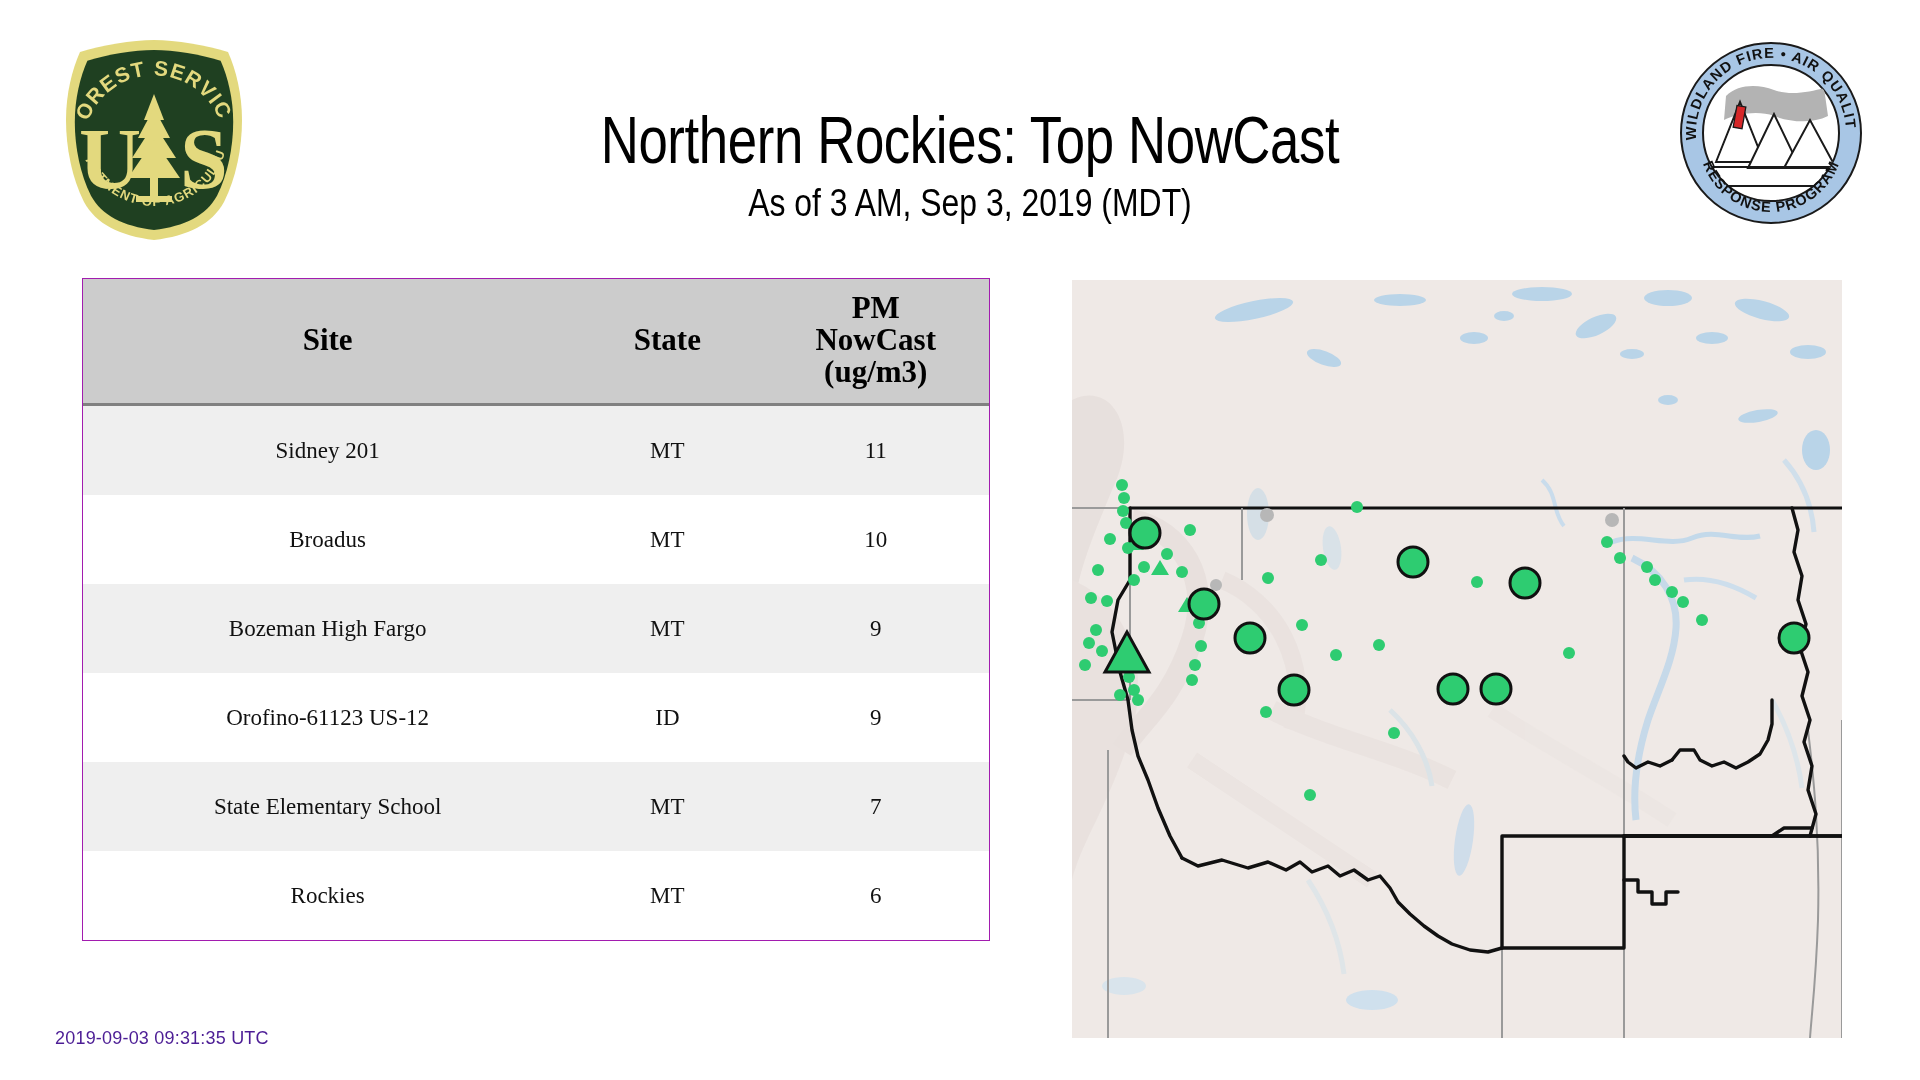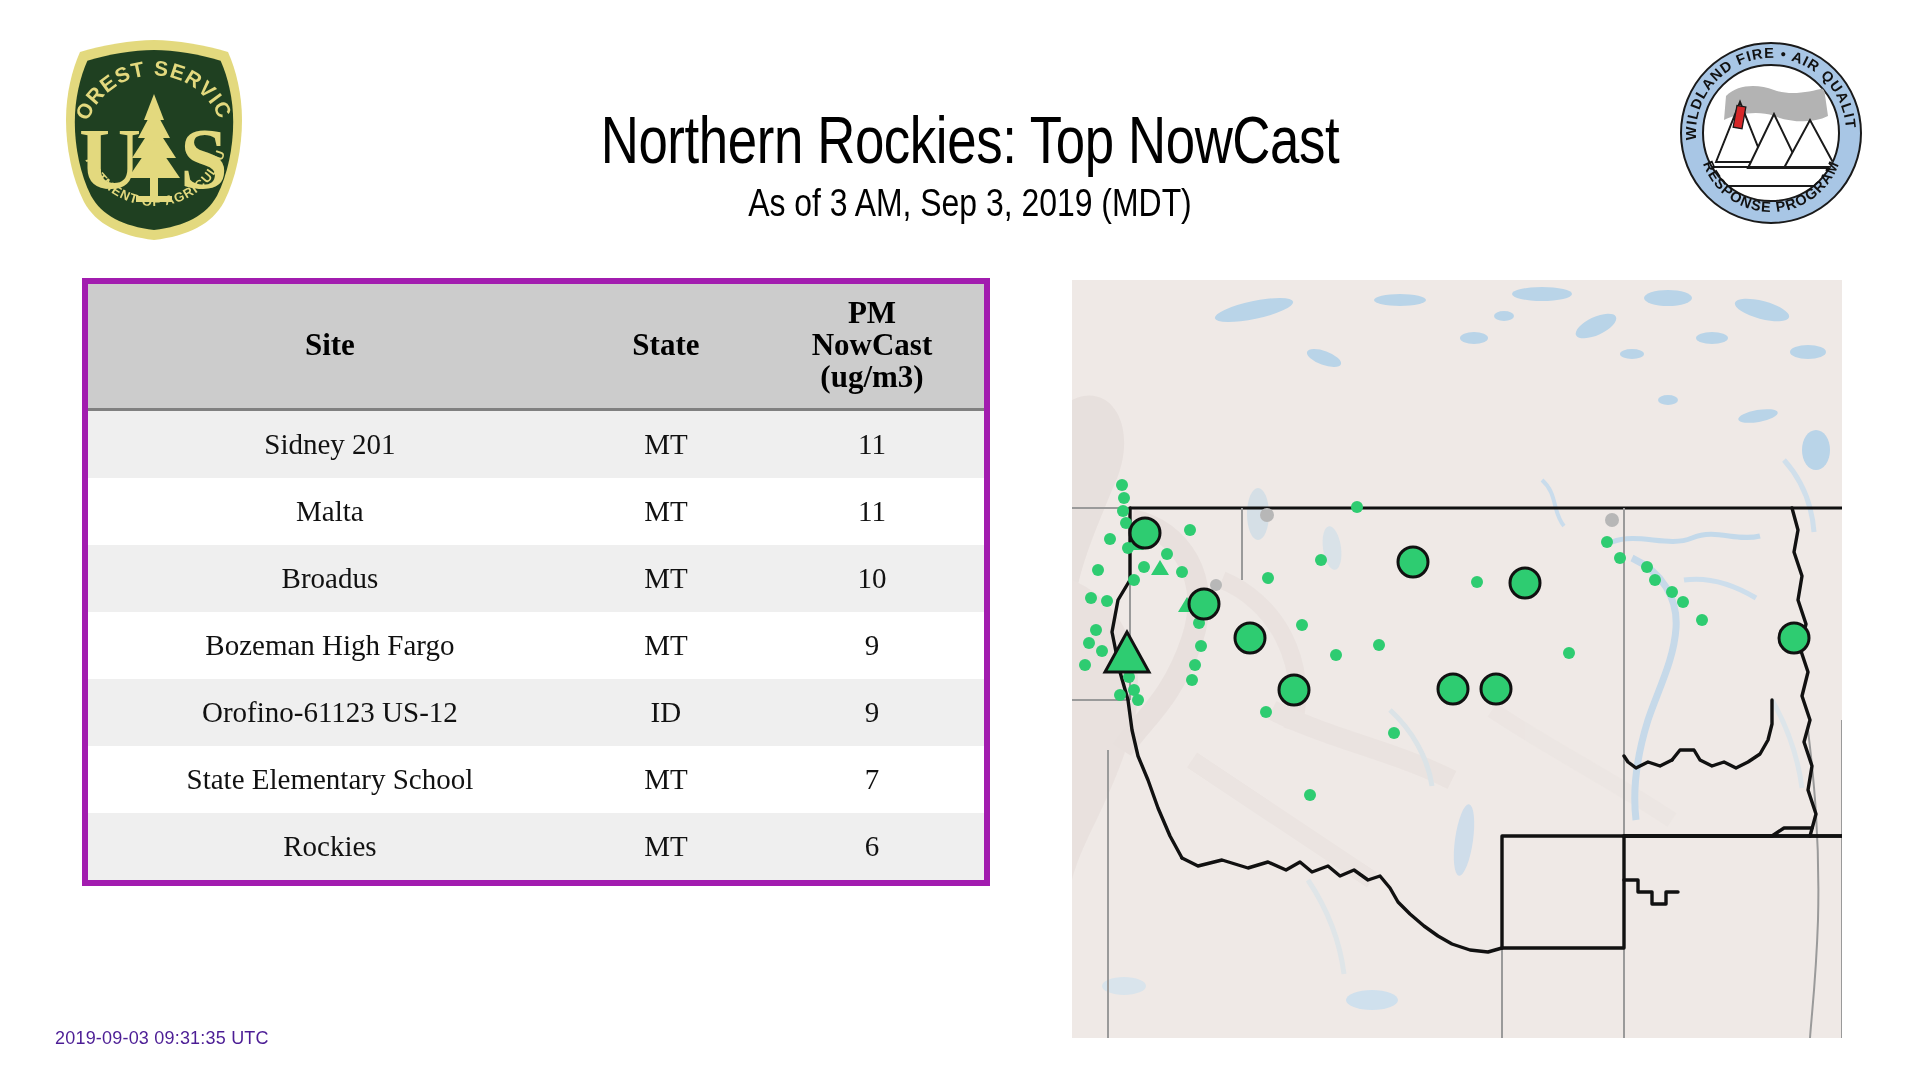--- a/index.html
+++ b/index.html
@@ -43,21 +43,21 @@
     transform: scaleX(0.84);
     transform-origin: 50% 50%;
     white-space: nowrap;
   }
 
   
   #data-table-wrap {
     position: absolute;
     left: 82px; top: 278px;
     width: 908px;
-    border: 6px solid #a21caf;
+    border: 1px solid #a21caf;
     box-sizing: border-box;
     background: #fff;
   }
   table#nowcast-table {
     border-collapse: collapse;
     width: 100%;
     font-family: "Liberation Serif", serif;
     table-layout: fixed;
   }
   table#nowcast-table thead th {
@@ -66,25 +66,25 @@
     font-weight: bold;
     font-size: 31px;
     color: #000;
     text-align: center;
     padding: 6px 0 8px 0;
     height: 110px;
     vertical-align: middle;
     line-height: 1.04;
   }
   table#nowcast-table tbody td {
-    font-size: 29px;
+    font-size: 23px;
     color: #111;
     text-align: center;
     height: 57px;
-    padding: 5px;
+    padding: 16px;
     vertical-align: middle;
     white-space: nowrap;
   }
   table#nowcast-table tbody tr:nth-child(odd)  { background: #efefef; }
   table#nowcast-table tbody tr:nth-child(even) { background: #ffffff; }
 
   .col-site  { width: 54%; }
   .col-state { width: 21%; }
   .col-pm    { width: 25%; }
 
@@ -192,25 +192,20 @@
         <th class="col-pm">
           <span>PM</span><br>
           <span>NowCast</span><br>
           <span>(ug/m3)</span>
         </th>
       </tr>
     </thead>
     <tbody id="nowcast-tbody">
       <tr>
         <td>Sidney 201</td>
-        <td>MT</td>
-        <td>11</td>
-      </tr>
-      <tr>
-        <td>Malta</td>
         <td>MT</td>
         <td>11</td>
       </tr>
       <tr>
         <td>Broadus</td>
         <td>MT</td>
         <td>10</td>
       </tr>
       <tr>
         <td>Bozeman High Fargo</td>

